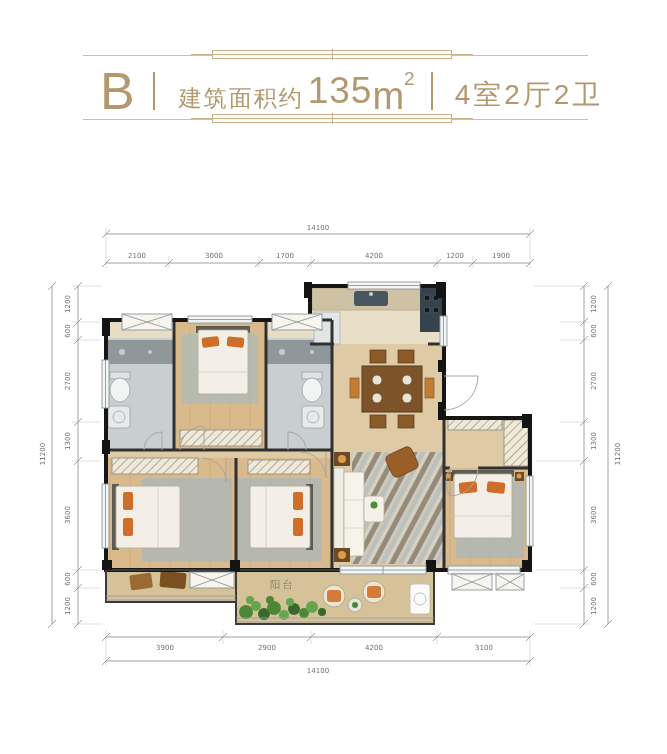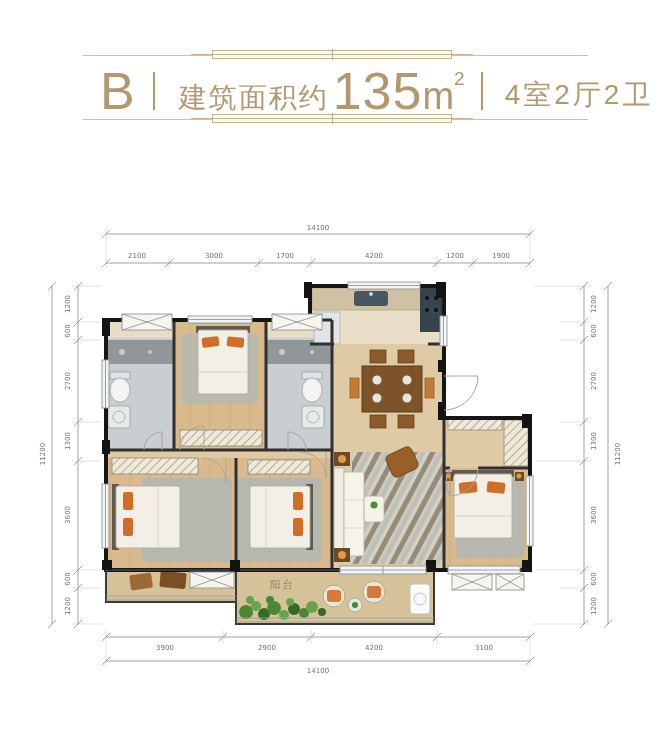--- a/index.html
+++ b/index.html
@@ -12,22 +12,22 @@
   .deco-line.top{top:55px;} .deco-line.bottom{top:119px;}
   .deco-orn{position:absolute;left:212px;width:240px;height:9px;border:1px solid #c9b28a;
             background:#fefcf8;box-sizing:border-box;}
   .deco-orn.top{top:50px;} .deco-orn.bottom{top:114px;}
   .deco-orn:before{content:"";position:absolute;left:50%;top:-2px;bottom:-2px;width:1px;background:#c9b28a;}
   .deco-orn:after{content:"";position:absolute;left:-22px;right:-22px;top:3px;height:1px;background:#c9b28a;}
 
   .hdr{position:absolute;left:100px;top:60px;height:56px;display:flex;align-items:flex-end;color:#b3986f;}
   .hdr .b{font-size:52px;line-height:50px;letter-spacing:2px;}
   .hdr .sep{width:2px;height:38px;background:#b3986f;margin:0 16px 6px 16px;}
-  .hdr .pre{font-size:28px;line-height:20px;margin:0 4px 8px 8px;letter-spacing:2px;}
-  .hdr .num{font-size:52px;line-height:50px;letter-spacing:1px;}
+  .hdr .pre{font-size:23px;line-height:20px;margin:0 4px 8px 8px;letter-spacing:2px;}
+  .hdr .num{font-size:37px;line-height:50px;letter-spacing:1px;}
   .hdr .unit{font-size:38px;line-height:40px;}
   .hdr .sup{font-size:19px;line-height:19px;margin-bottom:28px;}
   .hdr .rooms{font-size:28px;line-height:28px;margin:0 0 7px 6px;letter-spacing:3px;}
 
   svg text{font-family:"DejaVu Sans","Liberation Sans",sans-serif;}
   .dimtxt{font-size:7px;fill:#6f6f6f;}
   .roomtxt{font-size:10.5px;fill:#8b8576;letter-spacing:2px;}
 </style>
 </head>
 <body>

